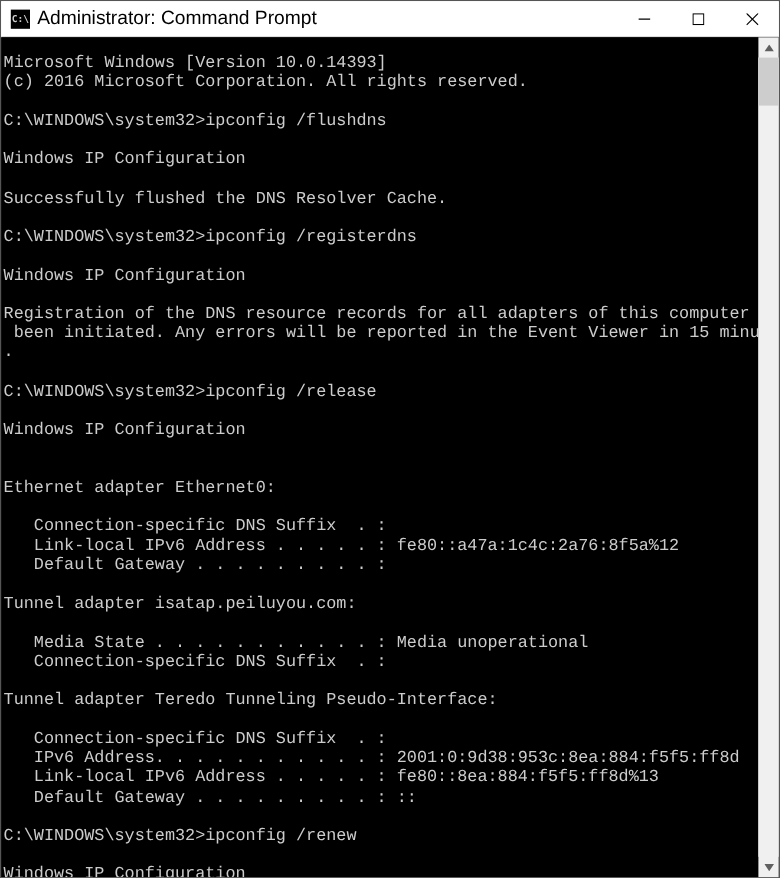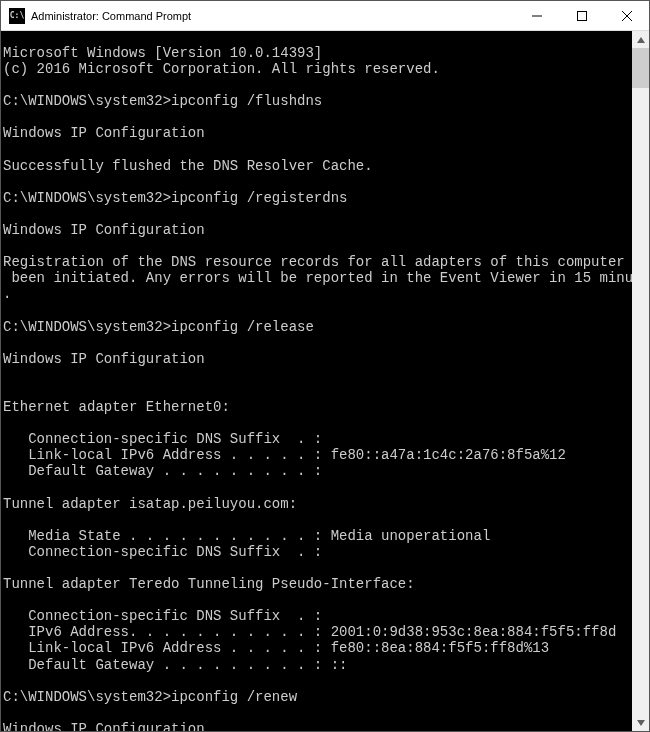--- a/index.html
+++ b/index.html
@@ -33,21 +33,21 @@
       background: #000;
       display: flex;
       align-items: center;
       justify-content: center;
       font-size: 8px;
       color: #ccc;
       font-family: monospace;
       font-weight: bold;
     }
     .titlebar-title {
-      font-size: 11px;
+      font-size: 16px;
       color: #000;
       flex: 1;
     }
     .titlebar-controls {
       display: flex;
       height: 100%;
     }
     .titlebar-btn {
       width: 45px;
       height: 100%;

